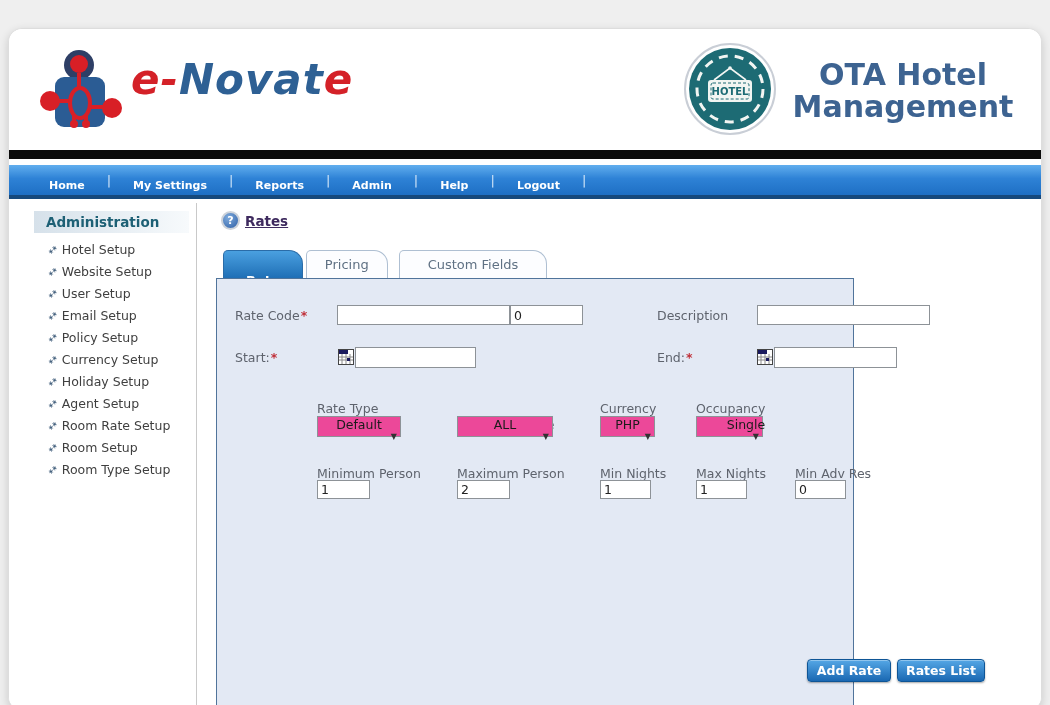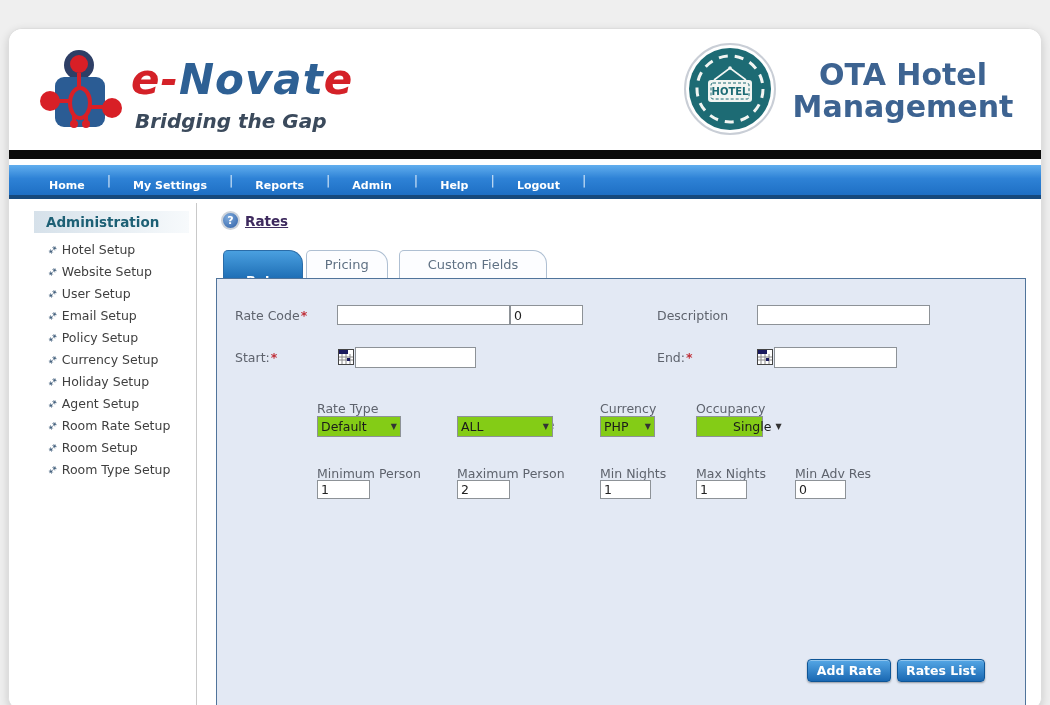--- a/index.html
+++ b/index.html
@@ -45,28 +45,28 @@
   .rates-link { font-size:13.5px; font-weight:bold; color:#3e2a5e; text-decoration:underline; cursor:pointer; }
 
   .tabs { position:absolute; left:26px; top:47px; display:flex; }
   .tab { height:28px; line-height:28px; text-align:center; font-size:13px; padding:0 18px;
          border:1px solid #aebfd2; border-bottom:none; border-radius:5px 14px 0 0;
          background:#fcfdff; color:#5f7184; margin-right:3px; cursor:pointer; }
   .tab.cf { margin-left:8px; padding:0 28px; }
   .tab.active { background:linear-gradient(#4aa0e0,#1766ae); color:#fff; font-weight:bold;
                 border-color:#2a6ca8; padding:16px 22px; }
 
-  .panel { position:absolute; left:19px; top:75px; width:810px; height:428px;
+  .panel { position:absolute; left:19px; top:75px; width:638px; height:428px;
            background:#e3e9f4; border:1px solid #50749b; }
   .f { position:absolute; font-size:12.5px; color:#5e636d; white-space:nowrap; }
   .req { color:#c03039; font-weight:bold; margin-left:1px; }
   input.txt { position:absolute; height:20px; border:1px solid #8d9297; background:#fff;
               font-size:12.5px; color:#222; padding:0 3px; font-family:inherit; }
-  .sel { position:absolute; height:21px; background:#84cc16; border:1px solid #8d9297; font-size:12.5px;
-         color:#1b1b1b; display:flex; align-items:center; padding:0 3px; cursor:pointer; }
+  .sel { position:absolute; height:21px; background:#ec4899; border:1px solid #8d9297; font-size:12.5px;
+         color:#1b1b1b; display:flex; align-items:center; padding:0 3px; cursor:pointer;flex-direction:column; }
   .sel .arrow { margin-left:auto; font-size:8px; color:#333; padding-left:4px; }
   .cal { position:absolute; width:16px; height:16px; cursor:pointer; }
 
   .btn { position:absolute; height:23px; border:1px solid #0e5596; border-radius:4px; color:#fff;
          font-size:12.5px; font-weight:bold; cursor:pointer; font-family:inherit;
          background:linear-gradient(#55a7e6,#1a68b2);
          box-shadow:0 1px 2px rgba(0,0,0,.35), inset 0 1px 0 rgba(255,255,255,.35); }
 </style>
 </head>
 <body>
@@ -83,21 +83,20 @@
       <line x1="50" y1="32" x2="50" y2="46" stroke="#d81f26" stroke-width="4"></line>
       <line x1="26" y1="60" x2="43" y2="60" stroke="#d81f26" stroke-width="4"></line>
       <line x1="59" y1="66" x2="78" y2="66" stroke="#d81f26" stroke-width="4"></line>
       <ellipse cx="51" cy="62" rx="10" ry="15" fill="none" stroke="#d81f26" stroke-width="4"></ellipse>
       <line x1="45" y1="74" x2="45" y2="82" stroke="#d81f26" stroke-width="4"></line>
       <line x1="57" y1="74" x2="57" y2="82" stroke="#d81f26" stroke-width="4"></line>
       <circle cx="45" cy="83" r="4" fill="#d81f26"></circle>
       <circle cx="57" cy="83" r="4" fill="#d81f26"></circle>
     </svg>
     <div class="wordmark"><span class="red">e-</span><span class="blue">Novat</span><span class="red">e</span></div>
-    <div class="tagline">Bridging the Gap</div>
 
     <svg class="badge-svg" width="92" height="94" viewBox="0 0 92 94">
       <circle cx="46" cy="47" r="45" fill="#fff" stroke="#c9ced6" stroke-width="2"></circle>
       <circle cx="46" cy="47" r="41" fill="#1d6b74"></circle>
       <circle cx="46" cy="47" r="33" fill="none" stroke="#f2f5f2" stroke-width="3" stroke-dasharray="9 7"></circle>
       <polyline points="30,38 46,26 62,38" fill="none" stroke="#f2f5f2" stroke-width="1.6"></polyline>
       <circle cx="46" cy="26" r="1.8" fill="#f2f5f2"></circle>
       <rect x="24" y="38" width="44" height="22" rx="3" fill="#f2f5f2"></rect>
       <rect x="27" y="41" width="38" height="16" rx="2" fill="none" stroke="#1d6b74" stroke-width="1" stroke-dasharray="3 2"></rect>
       <text x="46" y="53" text-anchor="middle" font-size="10" font-weight="bold" fill="#1d6b74">HOTEL</text>

